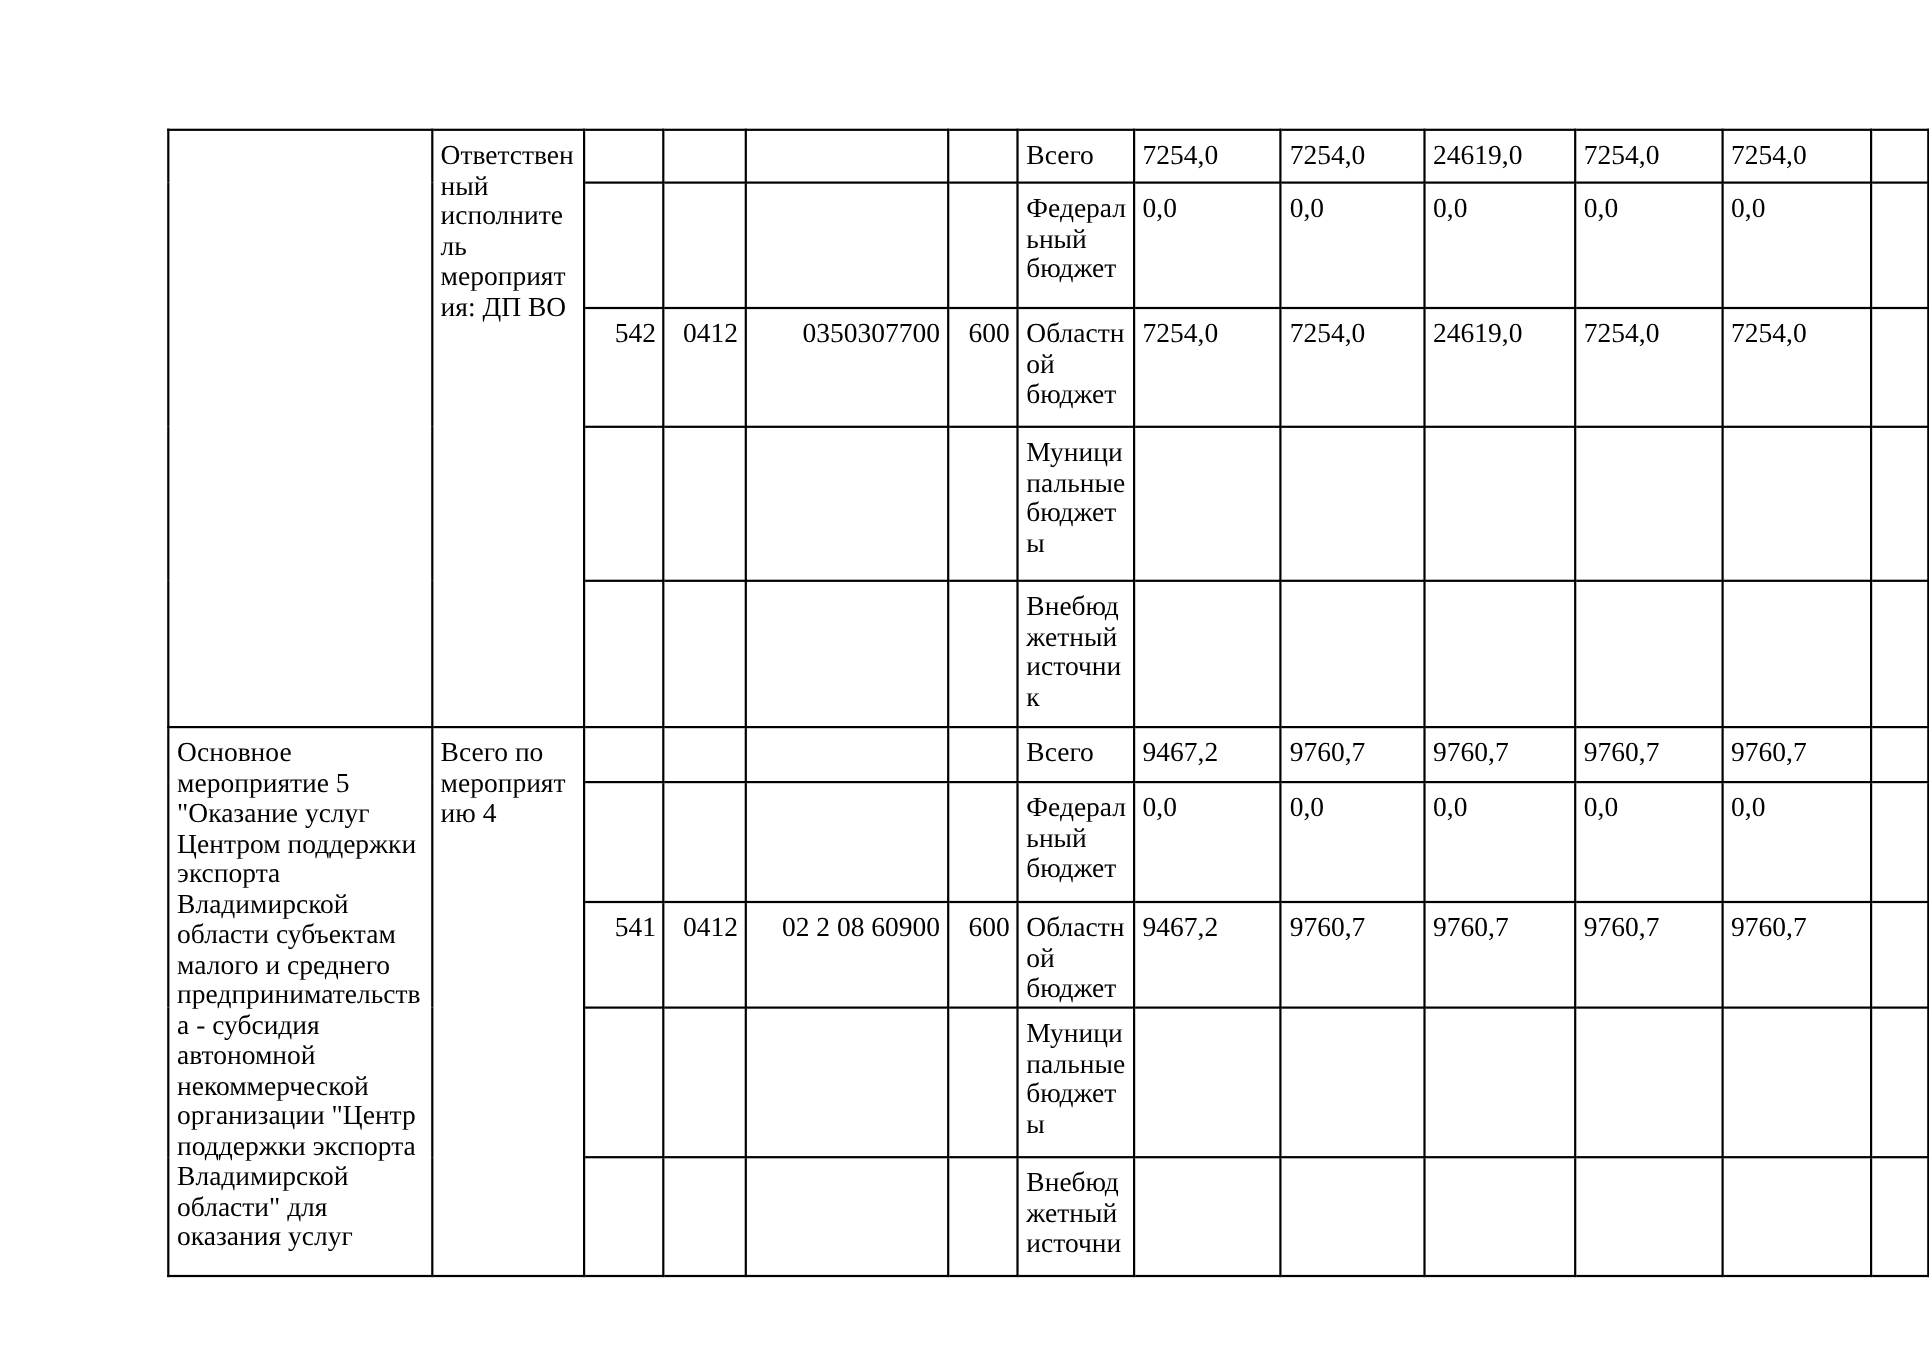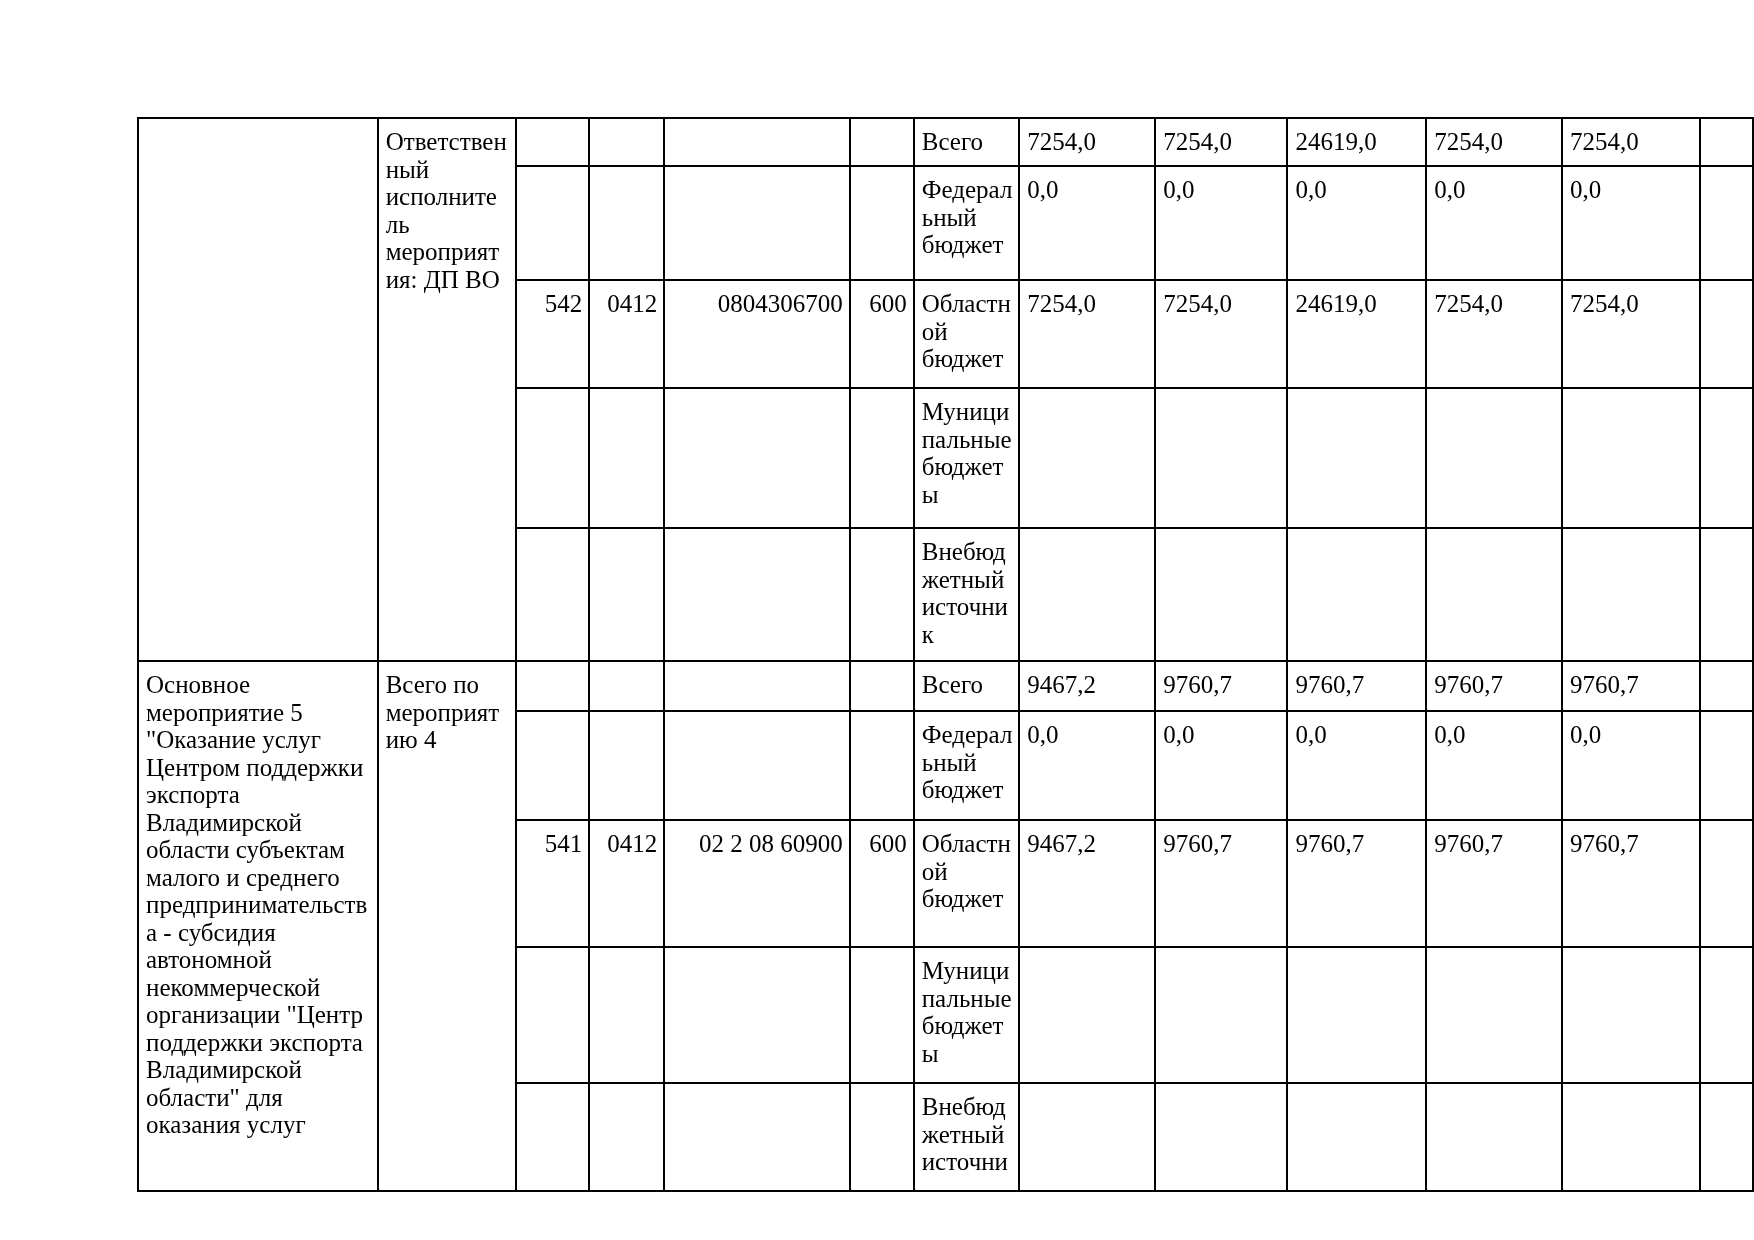--- a/index.html
+++ b/index.html
@@ -10,21 +10,21 @@
   body {
     position: relative;
     width: 1754px;
     height: 1240px;
     overflow: hidden;
     font-family: "Liberation Serif", "DejaVu Serif", serif;
     color: #000000;
   }
   table.budget {
     position: absolute;
-    left: 137px;
+    left: 152px;
     top: 117px;
     border-collapse: collapse;
     table-layout: fixed;
     font-size: 25px;
     line-height: 27.5px;
   }
   table.budget td {
     border: 2px solid #000000;
     vertical-align: top;
     padding: 9px 6px 2px 7px;
@@ -98,21 +98,21 @@
     <td class="num">0,0</td>
     <td class="num">0,0</td>
     <td class="num">0,0</td>
     <td class="num">0,0</td>
     <td class="num">0,0</td>
     <td class="num sliver"></td>
   </tr>
   <tr style="height:108px">
     <td class="code">542</td>
     <td class="code">0412</td>
-    <td class="code">0804306700</td>
+    <td class="code">0350307700</td>
     <td class="code">600</td>
     <td>Областн
 ой
 бюджет</td>
     <td class="num">7254,0</td>
     <td class="num">7254,0</td>
     <td class="num">24619,0</td>
     <td class="num">7254,0</td>
     <td class="num">7254,0</td>
     <td class="num sliver"></td>
@@ -191,21 +191,21 @@
     <td>Федерал
 ьный
 бюджет</td>
     <td class="num">0,0</td>
     <td class="num">0,0</td>
     <td class="num">0,0</td>
     <td class="num">0,0</td>
     <td class="num">0,0</td>
     <td class="num sliver"></td>
   </tr>
-  <tr style="height:127px">
+  <tr style="height:96px">
     <td class="code">541</td>
     <td class="code">0412</td>
     <td class="code">02 2 08 60900</td>
     <td class="code">600</td>
     <td>Областн
 ой
 бюджет</td>
     <td class="num">9467,2</td>
     <td class="num">9760,7</td>
     <td class="num">9760,7</td>

